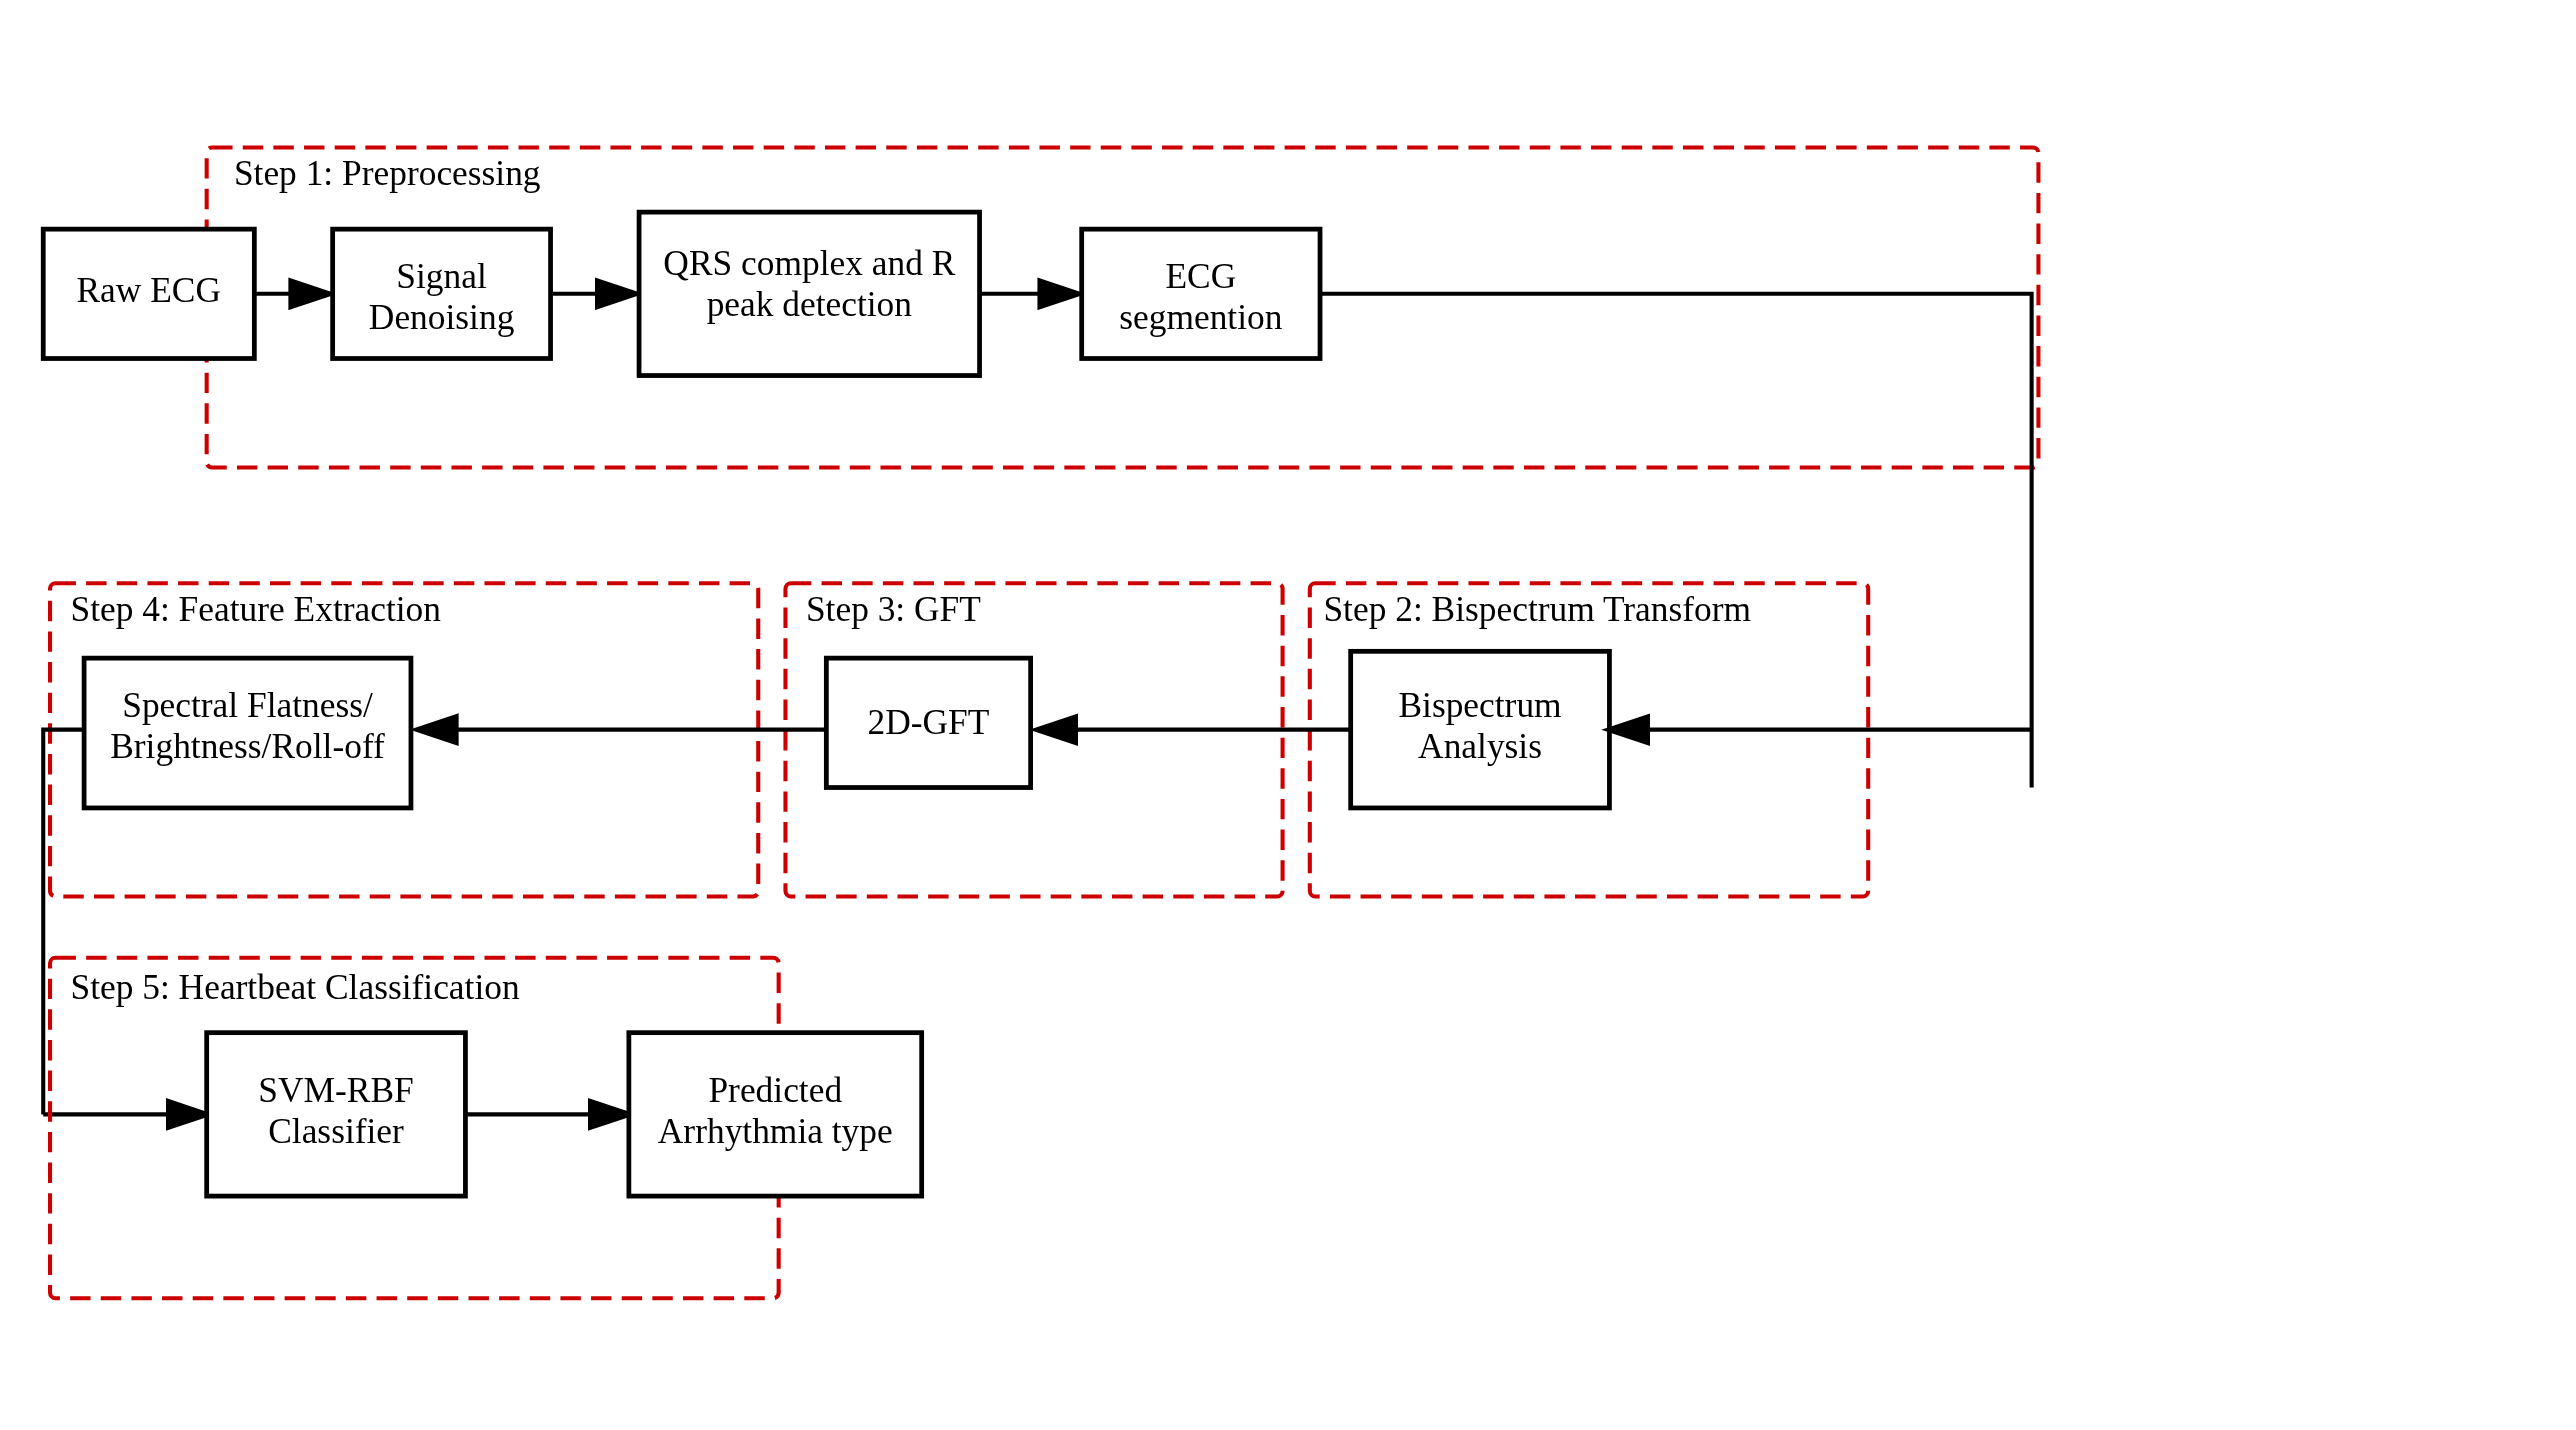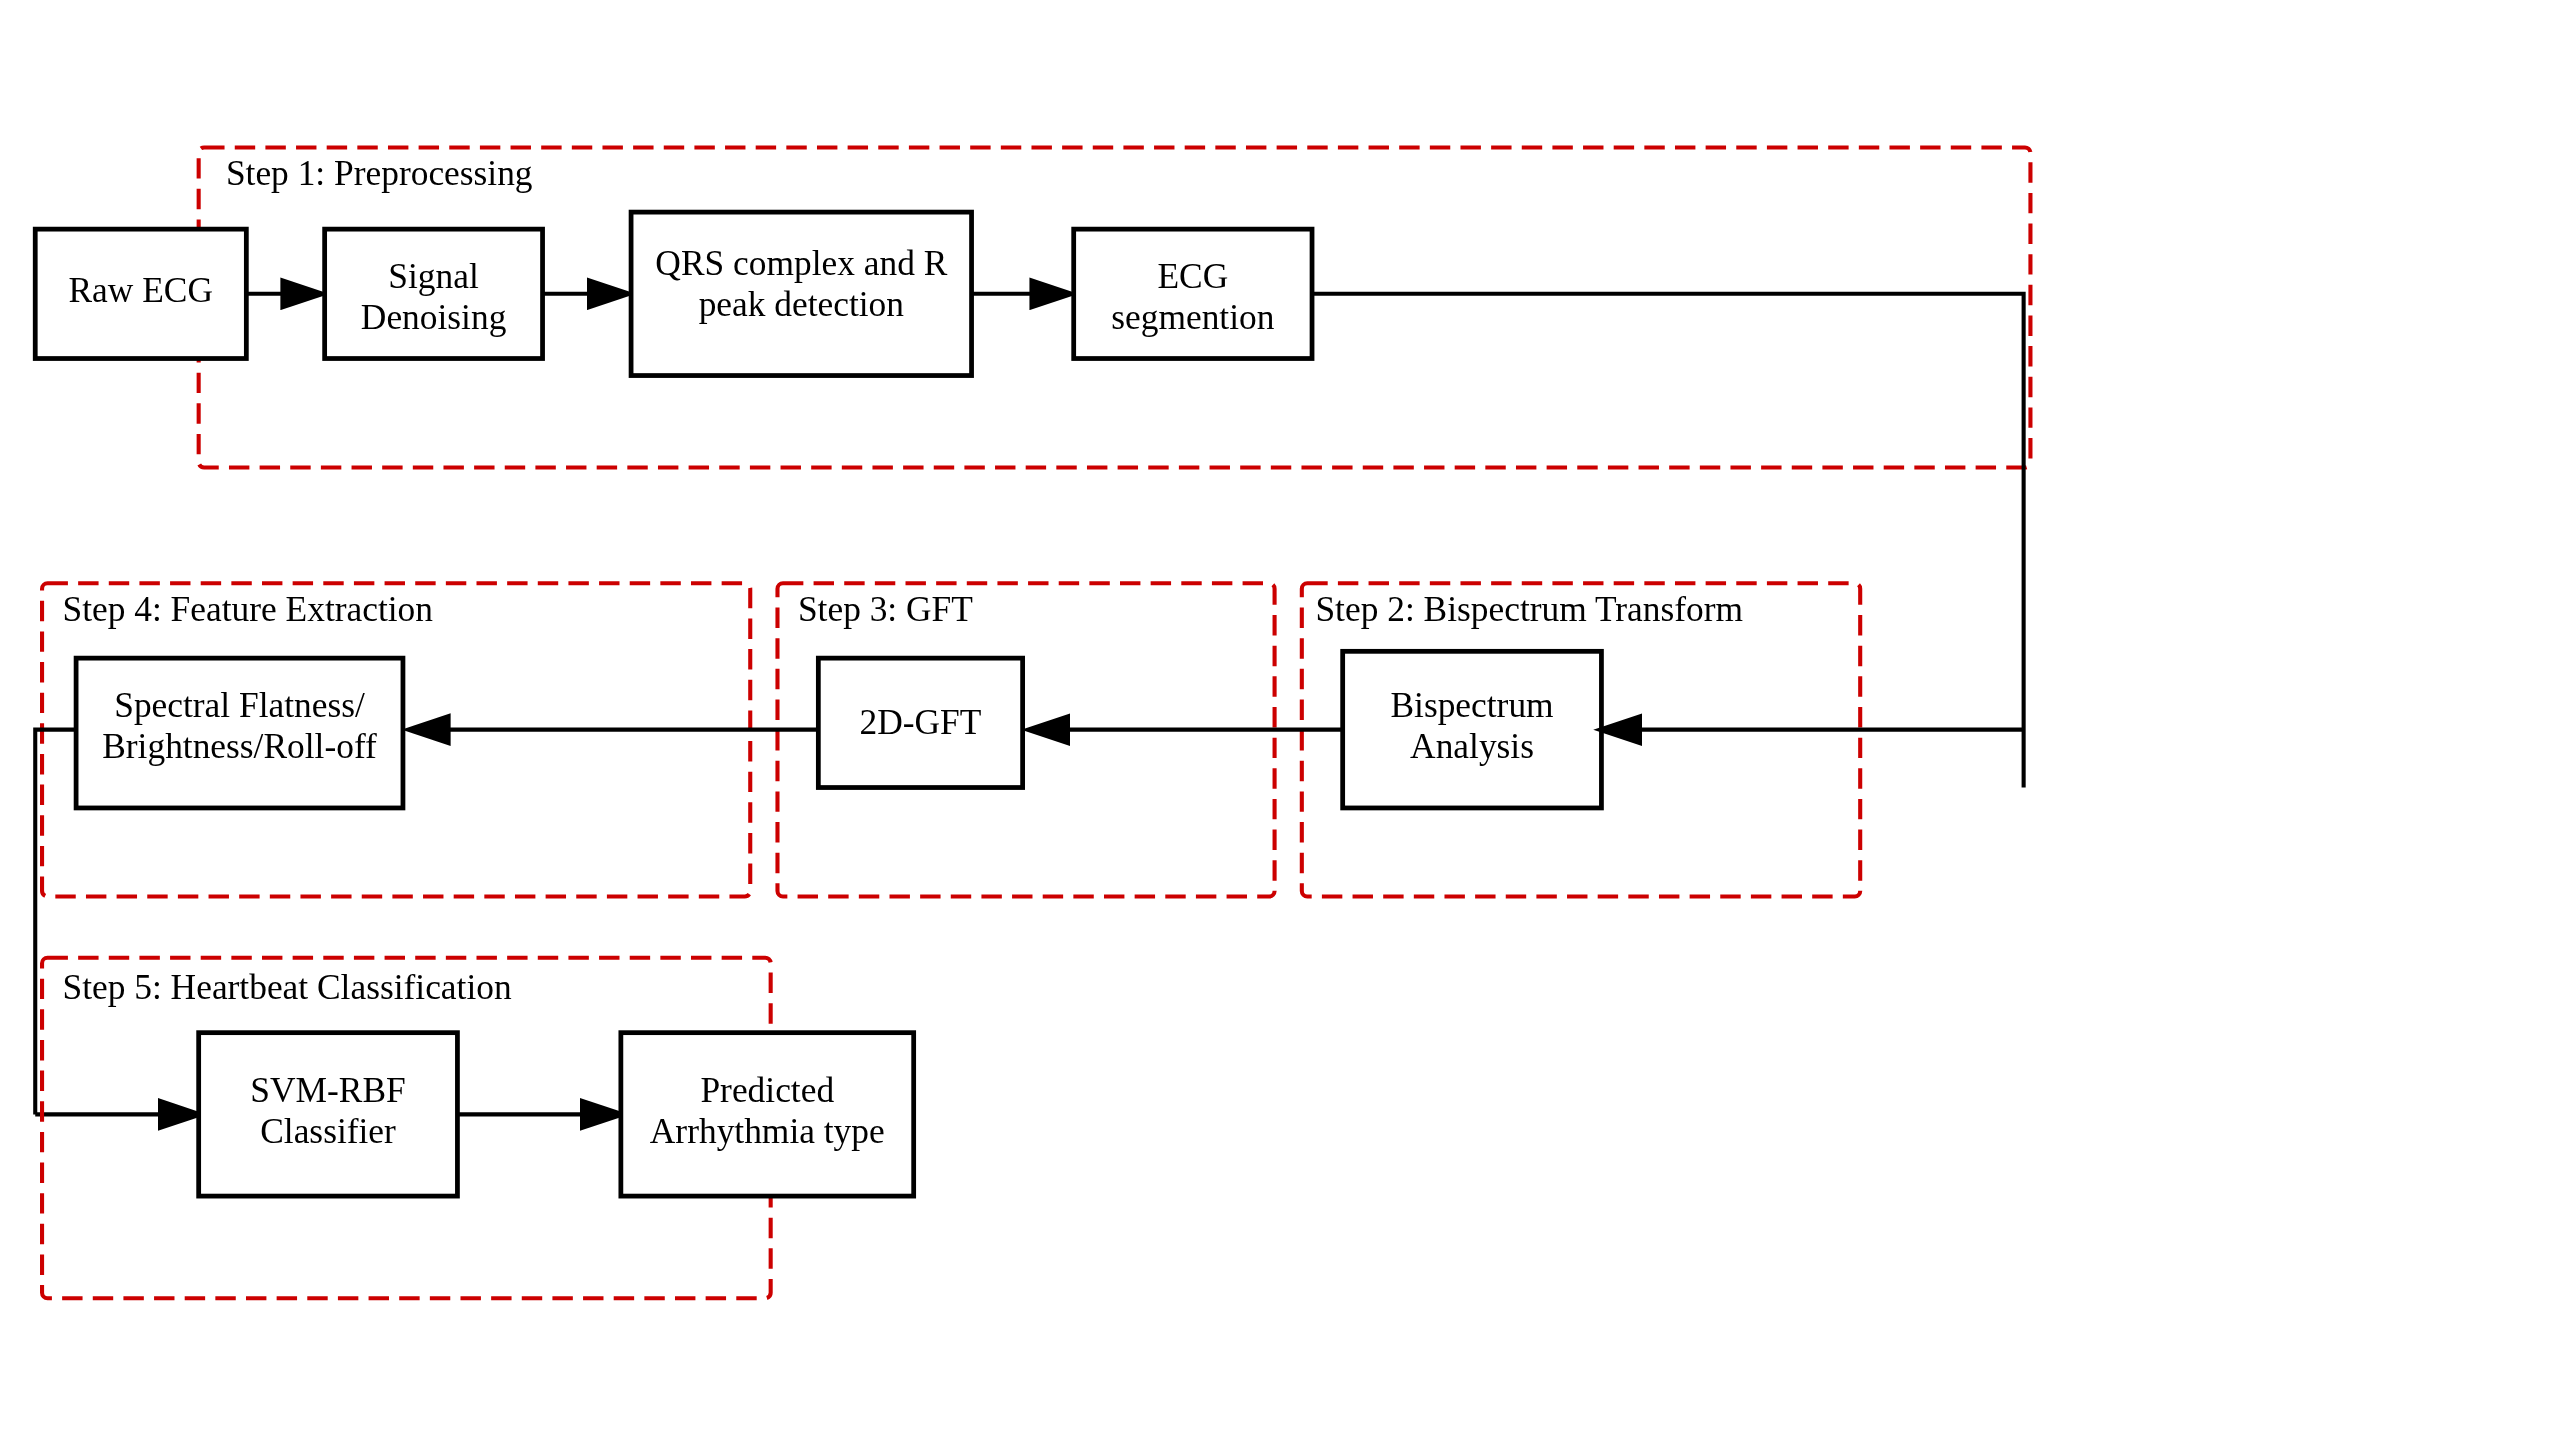--- a/index.html
+++ b/index.html
@@ -7,21 +7,21 @@
       background: #ffffff;
       font-family: 'Times New Roman', Times, serif;
       width: 2576px;
       height: 1430px;
       overflow: hidden;
       position: relative;
     }
 
     .diagram-container {
       position: absolute;
-      top: 0; left: 8px;
+      top: 0; left: 16px;
       width: 2192px;
       height: 1430px;
     }
 
     svg {
       width: 100%;
       height: 100%;
     }
 
     .box-text {

